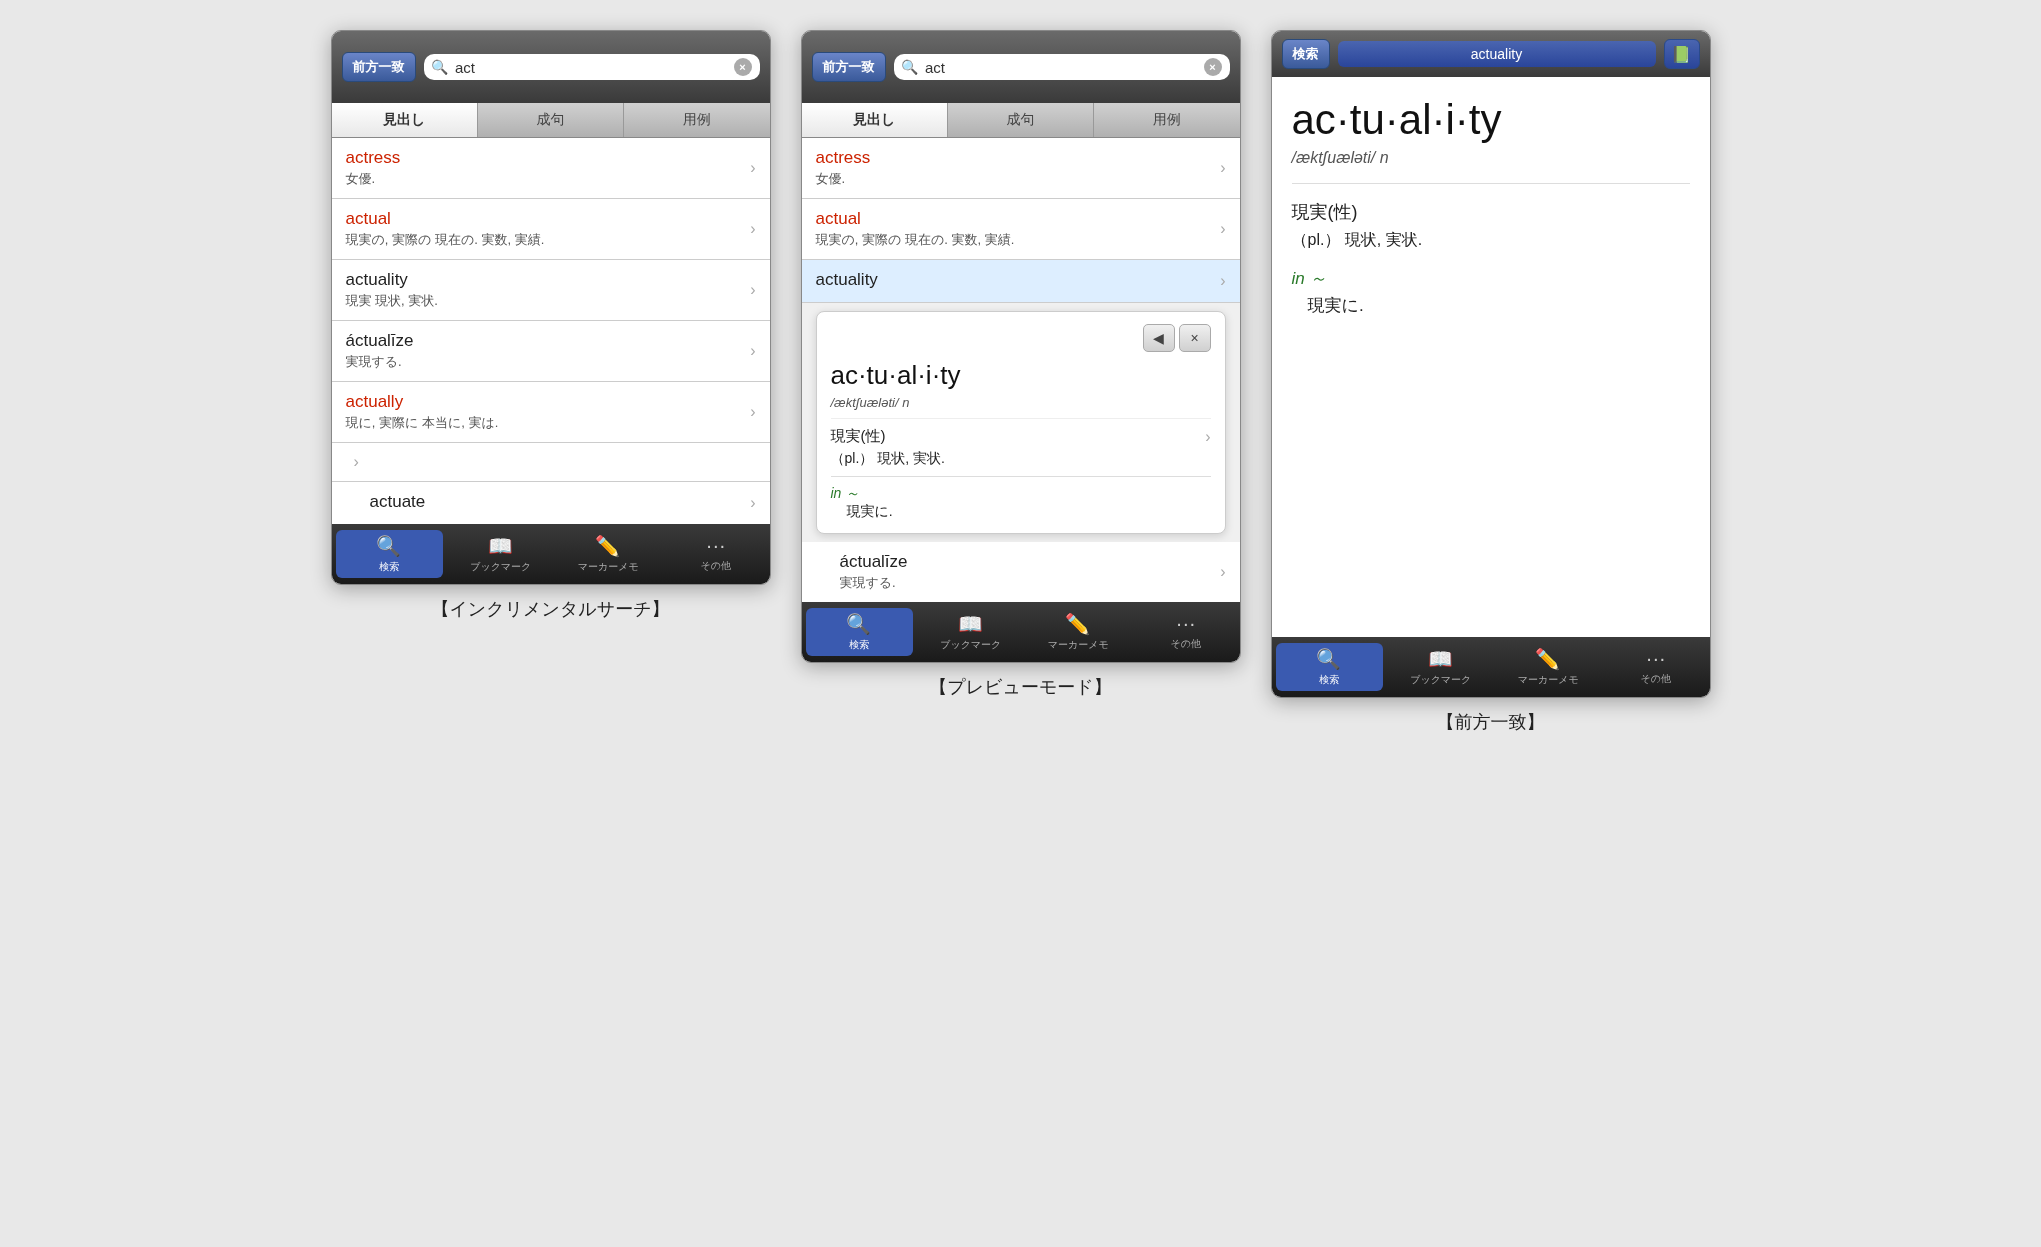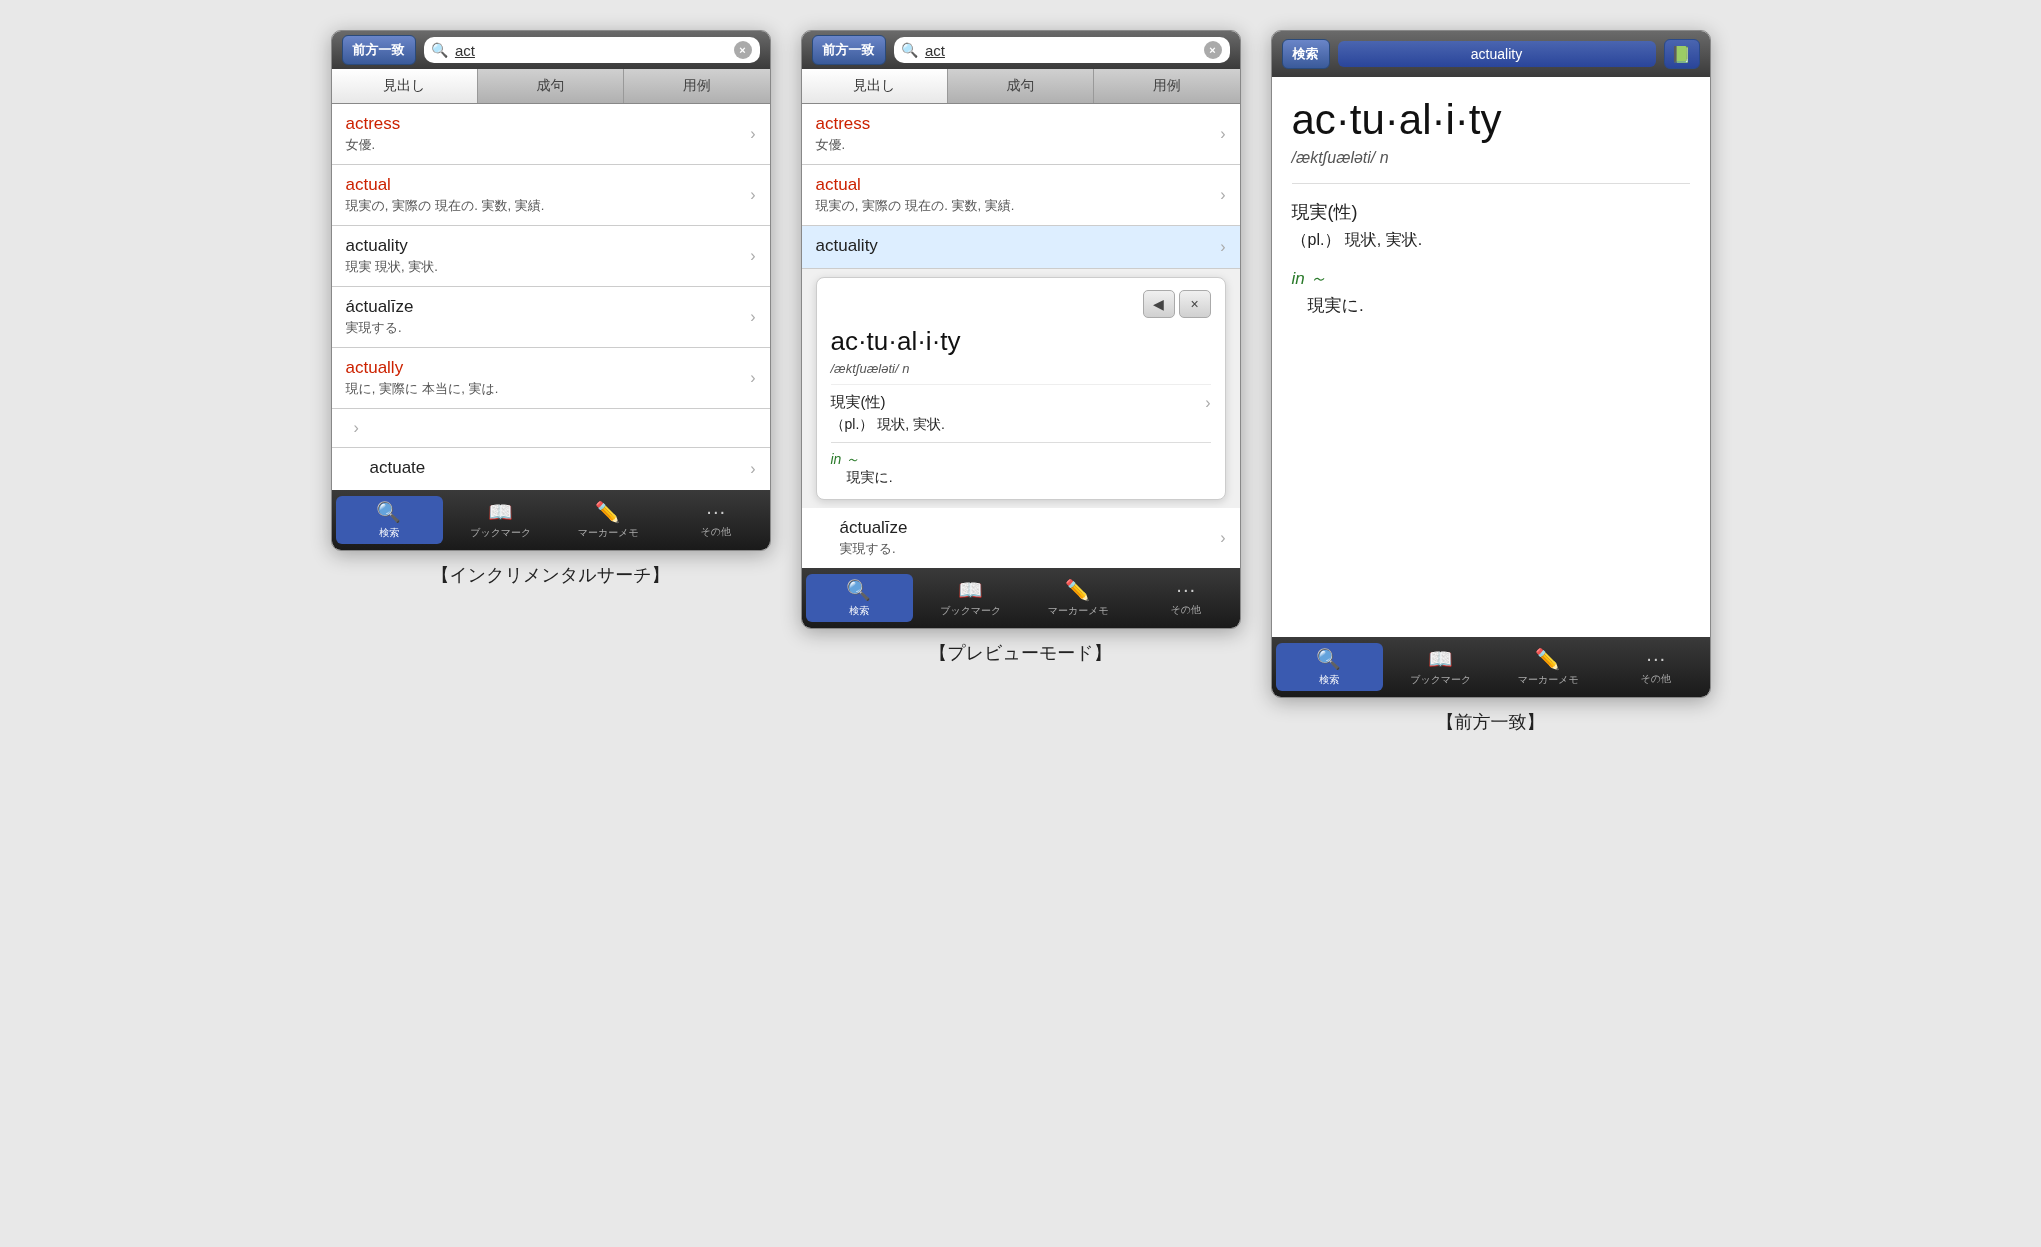--- a/index.html
+++ b/index.html
@@ -31,21 +31,21 @@
       background: #fff;
       border-radius: 10px;
       overflow: hidden;
       box-shadow: 0 4px 20px rgba(0,0,0,0.3);
       border: 1px solid #888;
     }
 
     
     .top-bar {
       background: linear-gradient(180deg, #6a6a6a 0%, #3a3a3a 100%);
-      padding: 4px 10px;
+      padding: 21px 10px;
       display: flex;
       align-items: center;
       gap: 8px;
     }
 
     .match-btn {
       background: linear-gradient(180deg, #6a85c8 0%, #3a5a9a 100%);
       color: #fff;
       border: 1px solid #2a4a7a;
       border-radius: 6px;
@@ -67,21 +67,20 @@
 
     .search-icon-sm {
       color: #999;
       font-size: 14px;
     }
 
     .search-input-text {
       flex: 1;
       font-size: 15px;
       color: #333;
-      text-decoration: underline;
     }
 
     .clear-btn {
       width: 18px;
       height: 18px;
       background: #aaa;
       border-radius: 50%;
       display: flex;
       align-items: center;
       justify-content: center;
@@ -105,21 +104,21 @@
       color: #444;
       border-right: 1px solid #999;
       position: relative;
     }
 
     .tab:last-child { border-right: none; }
 
     .tab.active {
       background: linear-gradient(180deg, #fff 0%, #e8e8e8 100%);
       color: #333;
-      font-weight: normal;
+      font-weight: bold;
     }
 
     
     .word-list {
       background: #f0f0f0;
     }
 
     .word-item {
       padding: 10px 14px;
       border-bottom: 1px solid #ccc;

